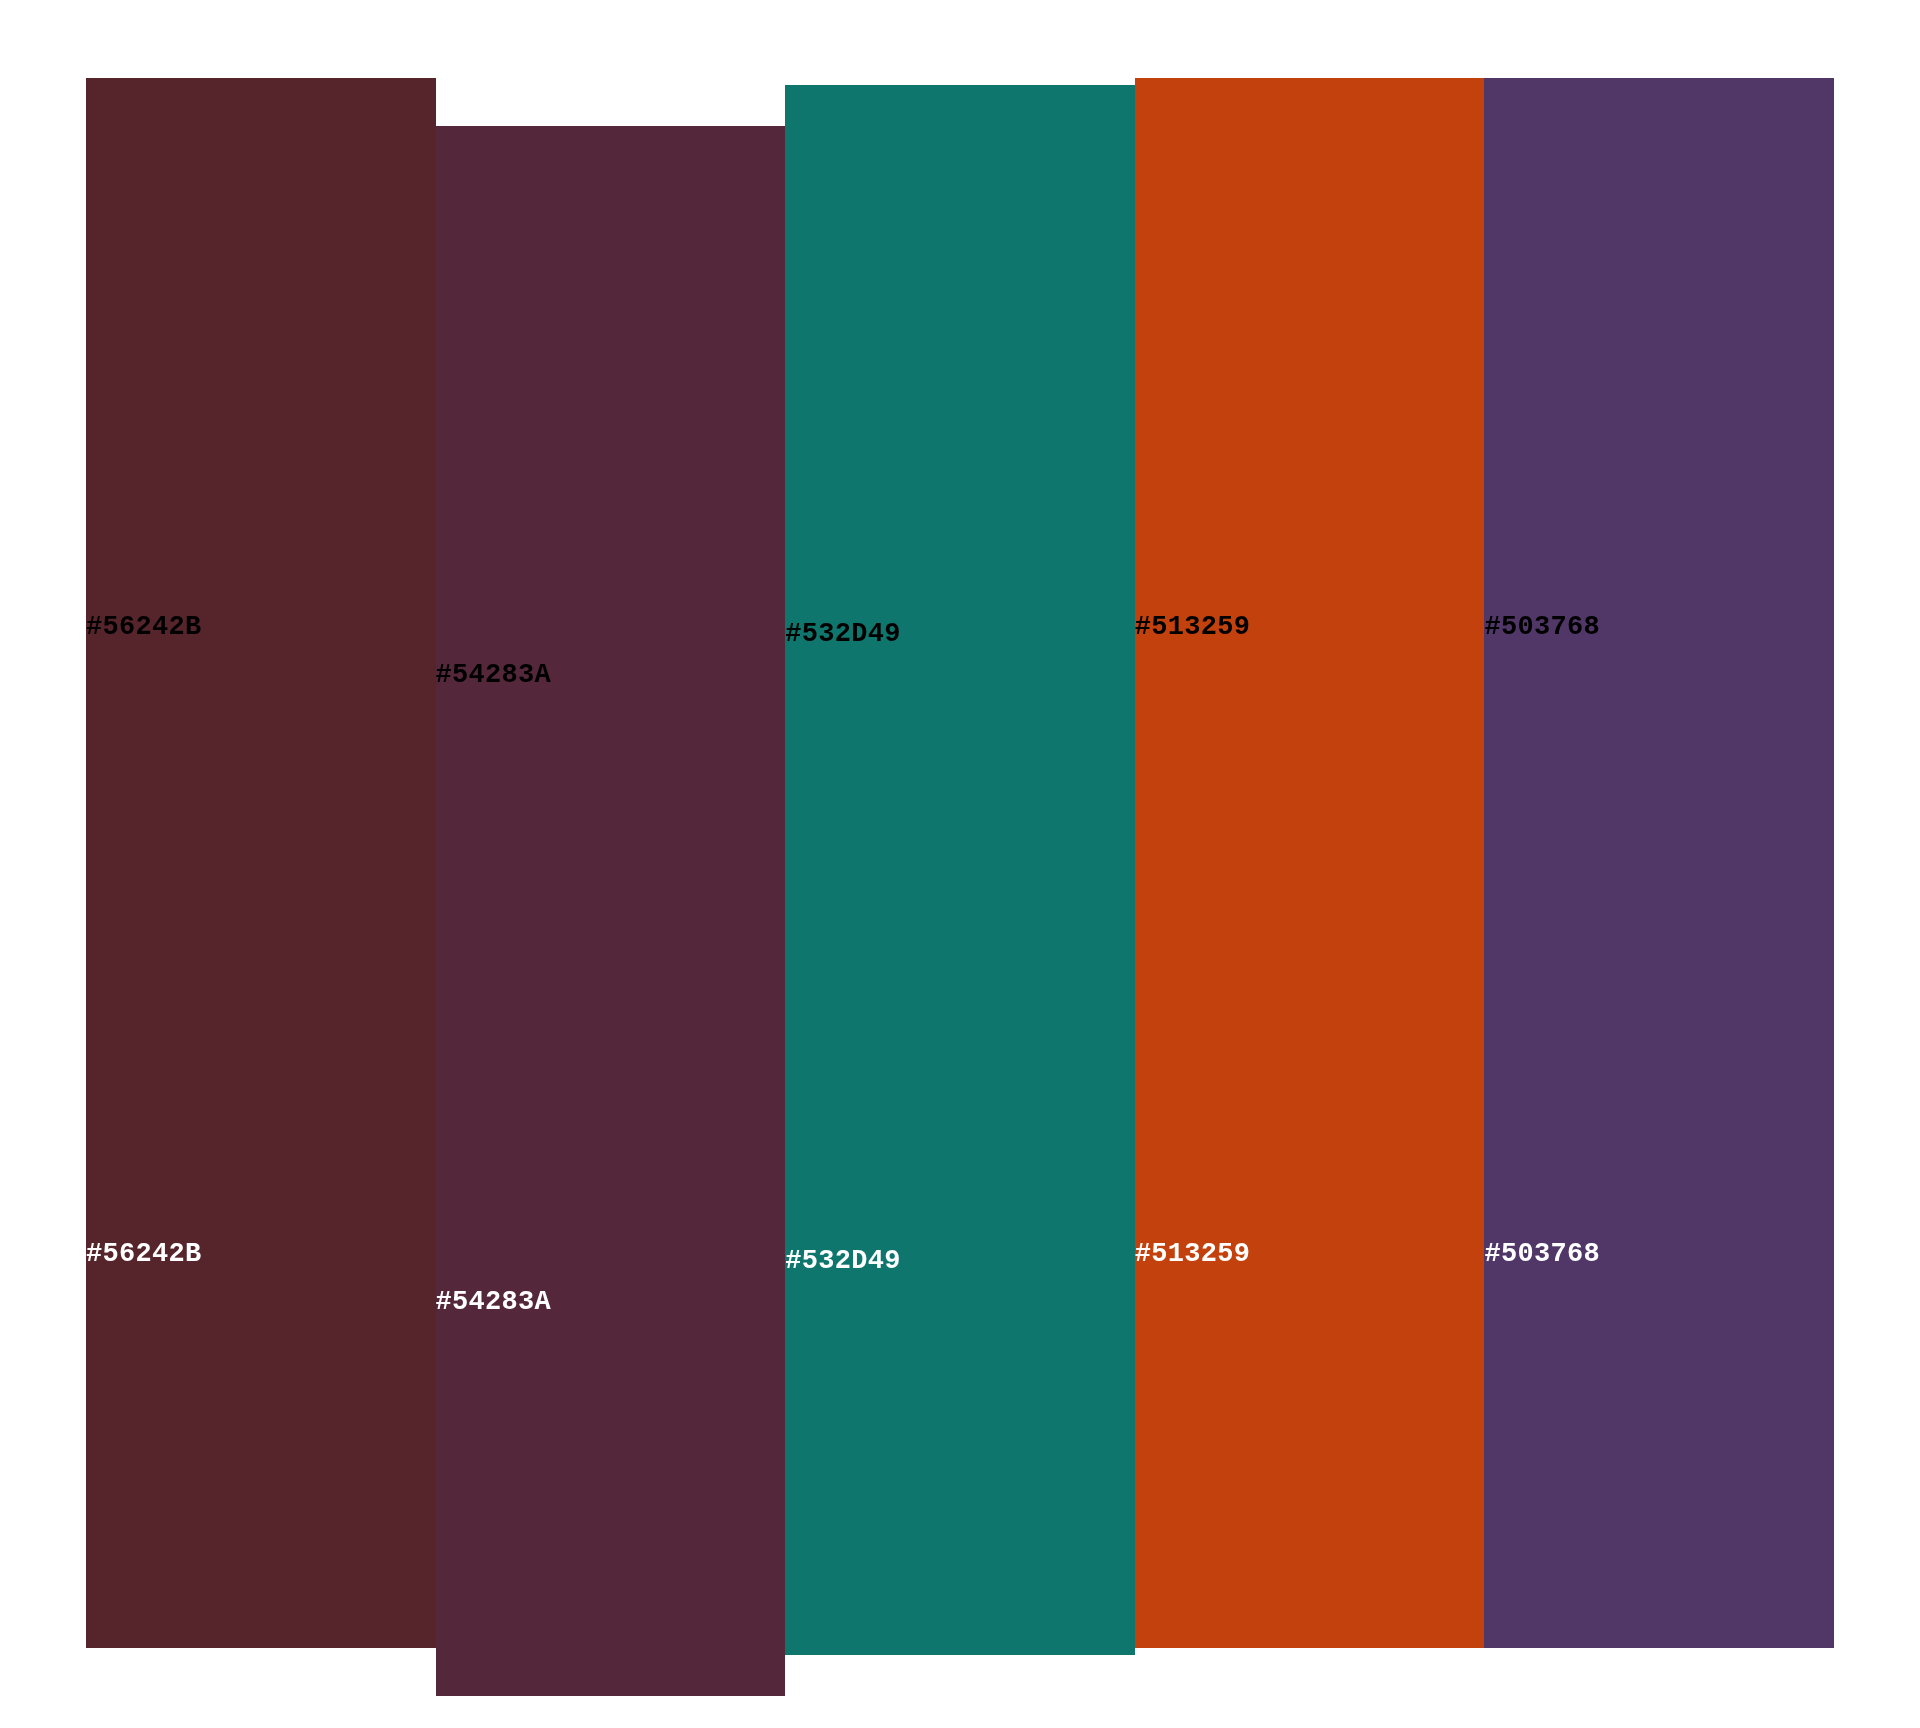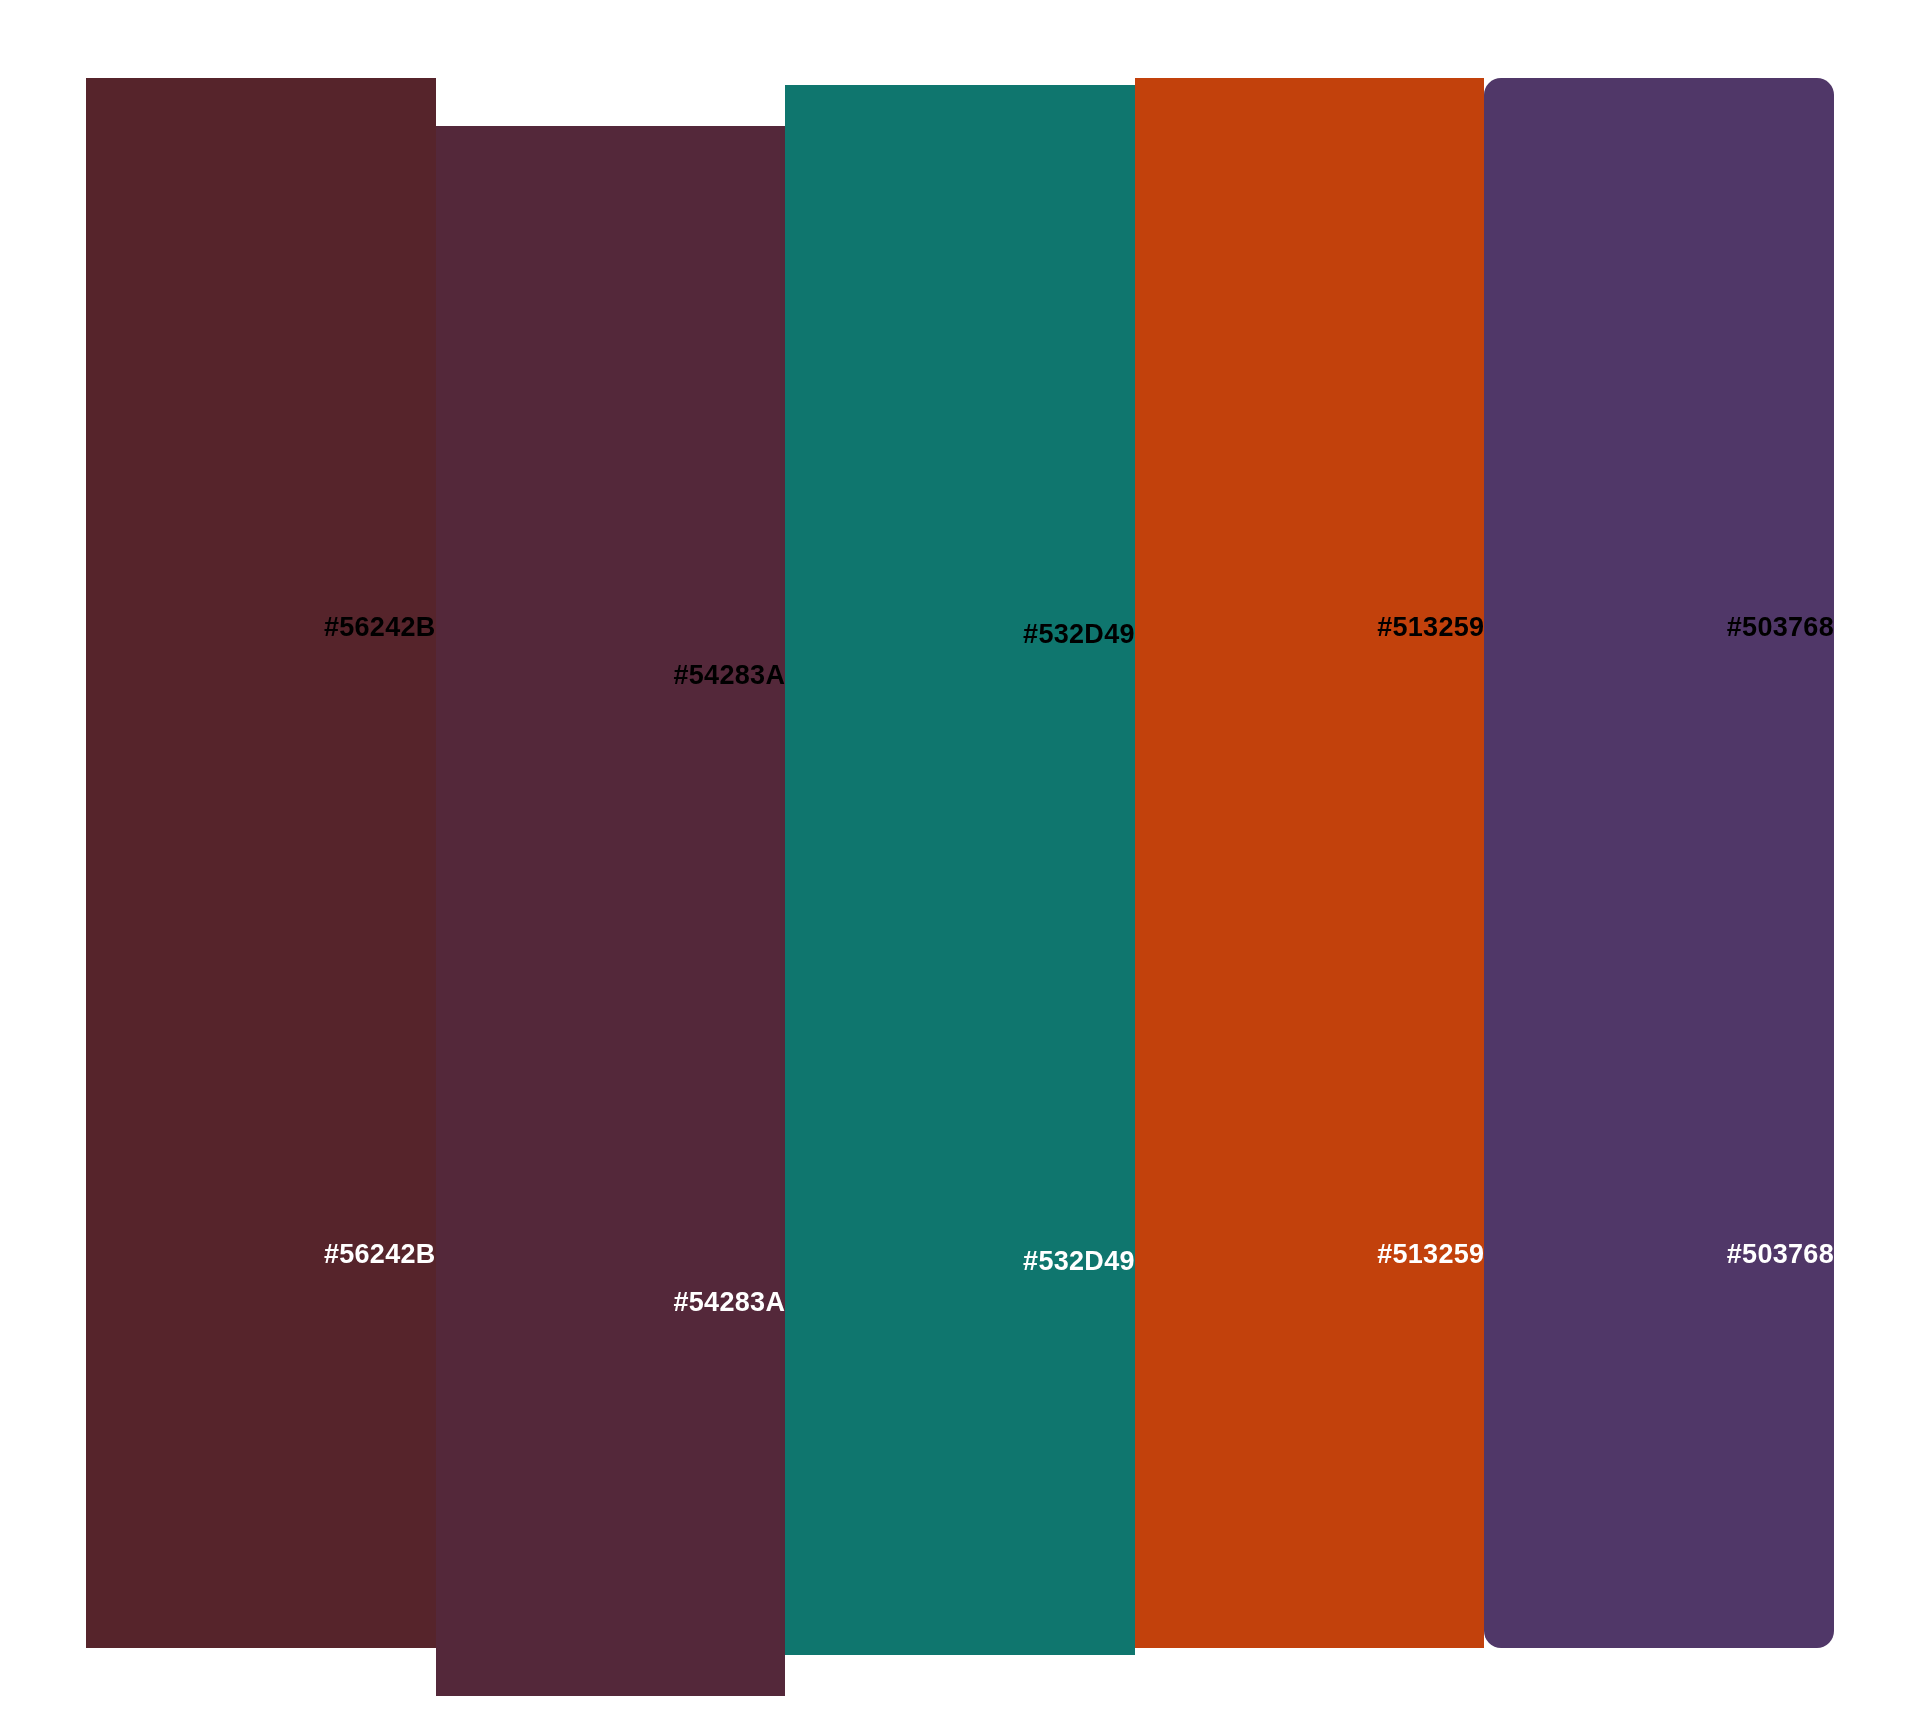--- a/index.html
+++ b/index.html
@@ -27,22 +27,22 @@
   .swatch {
     position: relative;
     flex: 1 1 0;
     height: 100%;
   }
 
   .swatch-label {
     position: absolute;
     left: 0;
     width: 100%;
-    text-align: right;
-    font-family: Liberation Sans, sans-serif;
+    text-align: left;
+    font-family: Liberation Mono, monospace;
     letter-spacing: 0.3px;
     white-space: nowrap;
     user-select: none;
   }
 
   .label-dark {
     top: 534px;
     font-size: 27px;
     font-weight: 700;
     color: #000000;
@@ -73,18 +73,18 @@
   <div class="swatch" style="background-color: #0f766e; margin-top: 7px;">
     <div class="swatch-label label-dark" style="color: rgb(0, 0, 0);">#532D49</div>
     <div class="swatch-label label-light" style="color: rgb(255, 255, 255);">#532D49</div>
   </div>
 
   <div class="swatch" style="background-color: #c2410c;">
     <div class="swatch-label label-dark" style="color: rgb(0, 0, 0);">#513259</div>
     <div class="swatch-label label-light" style="color: rgb(255, 255, 255);">#513259</div>
   </div>
 
-  <div class="swatch" style="background-color: rgb(80, 55, 104); border-radius: 17px;">
+  <div class="swatch" style="background-color: rgb(80, 55, 104);">
     <div class="swatch-label label-dark" style="color: rgb(0, 0, 0);">#503768</div>
     <div class="swatch-label label-light" style="color: rgb(255, 255, 255);">#503768</div>
   </div>
 
 </div>
 
 </body></html>

